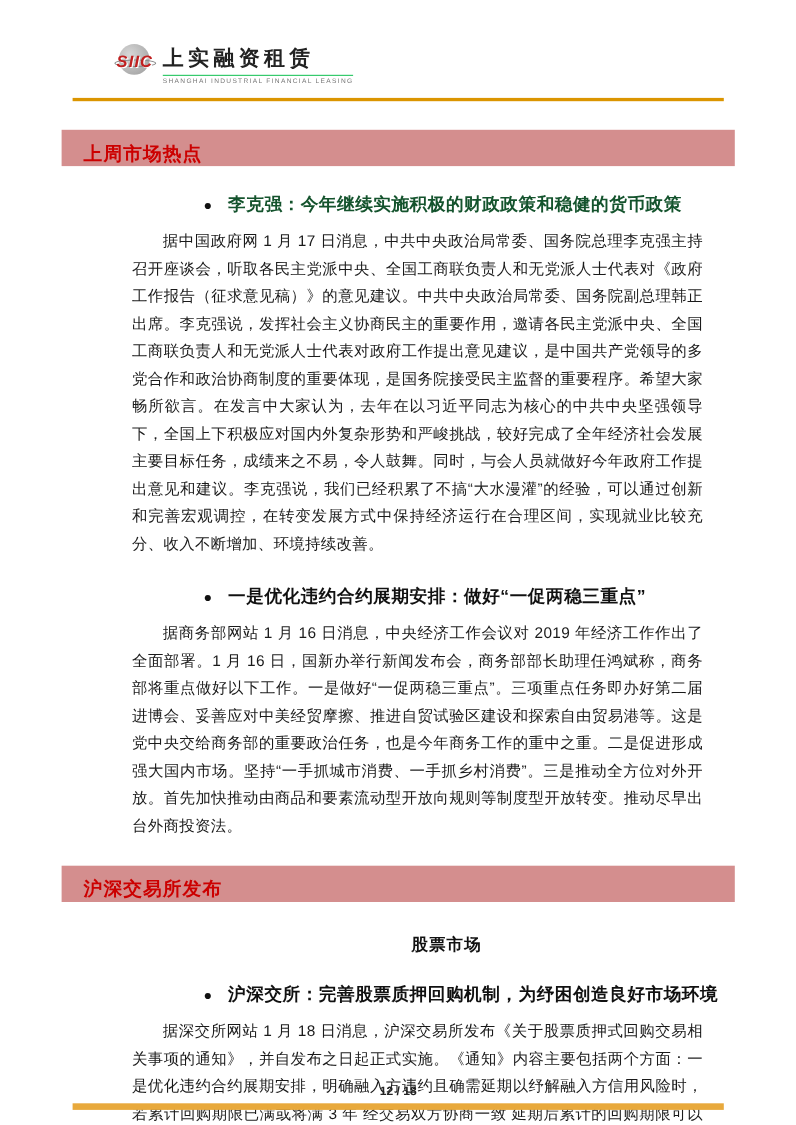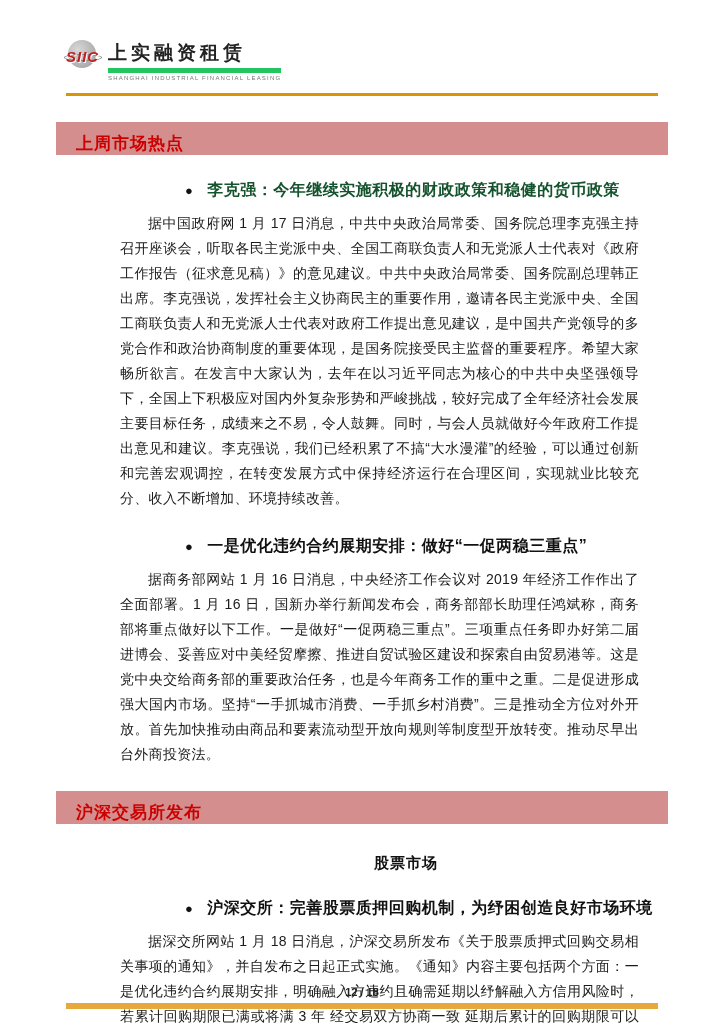--- a/index.html
+++ b/index.html
@@ -10,21 +10,21 @@
   }
   .page {
     position: relative;
     width: 724px;
     height: 1023px;
     margin: 0 auto;
     background: #ffffff;
     overflow: hidden;
   }
   
-  .header { padding: 40px 66px 0 66px; }
+  .header { padding: 40px 66px 0 66px; margin-left: 40px; }
   .logo-row { display: flex; align-items: flex-start; gap: 8px; }
   .globe {
     position: relative;
     width: 34px; height: 30px;
     flex: 0 0 auto;
   }
   .globe-circle {
     position: absolute; left: 2px; top: 0;
     width: 28px; height: 28px;
     border-radius: 50%;
@@ -41,21 +41,21 @@
     position: absolute; left: 0; top: 8px;
     font-style: italic; font-weight: bold;
     font-size: 15px; color: #c02020;
     text-shadow: 1px 1px 0 #fff;
     letter-spacing: 1px;
   }
   .logo-names { display: inline-block; }
   .logo-cn {
     font-size: 19px; font-weight: 600; color: #222;
     letter-spacing: 4px;
-    border-bottom: 5px solid #22c55e;
+    border-bottom: 1px solid #22c55e;
     padding-bottom: 2px;
   }
   .logo-en {
     font-size: 6px; color: #777;
     letter-spacing: 1.2px;
     margin-top: 2px;
   }
   .gold-rule {
     height: 3px;
     margin: 12px 66px 0 66px;

